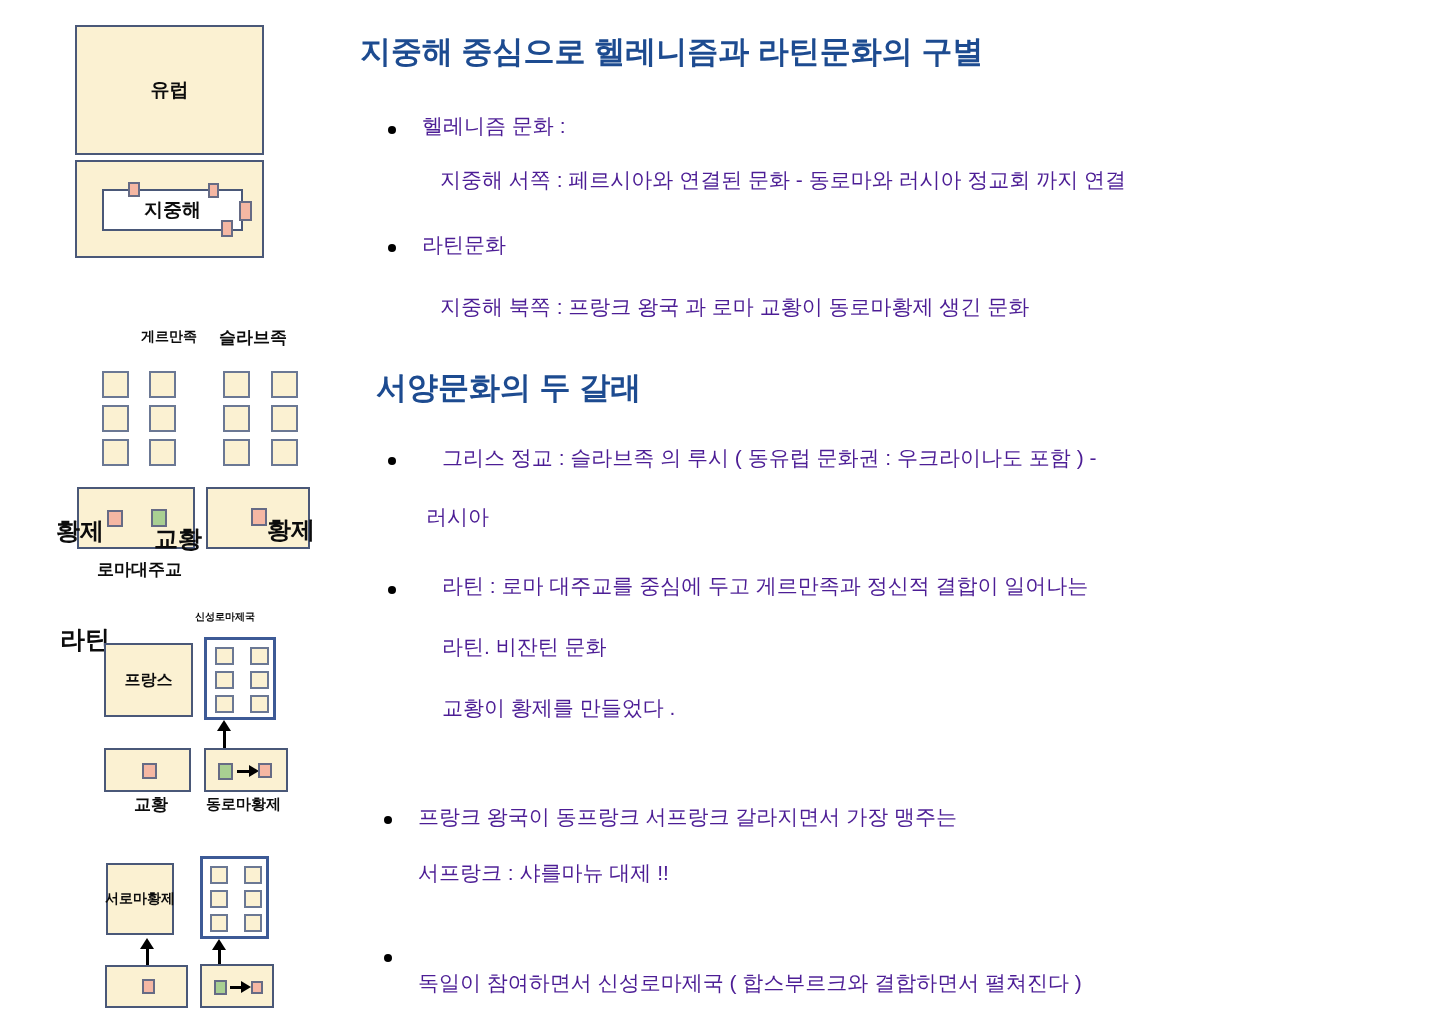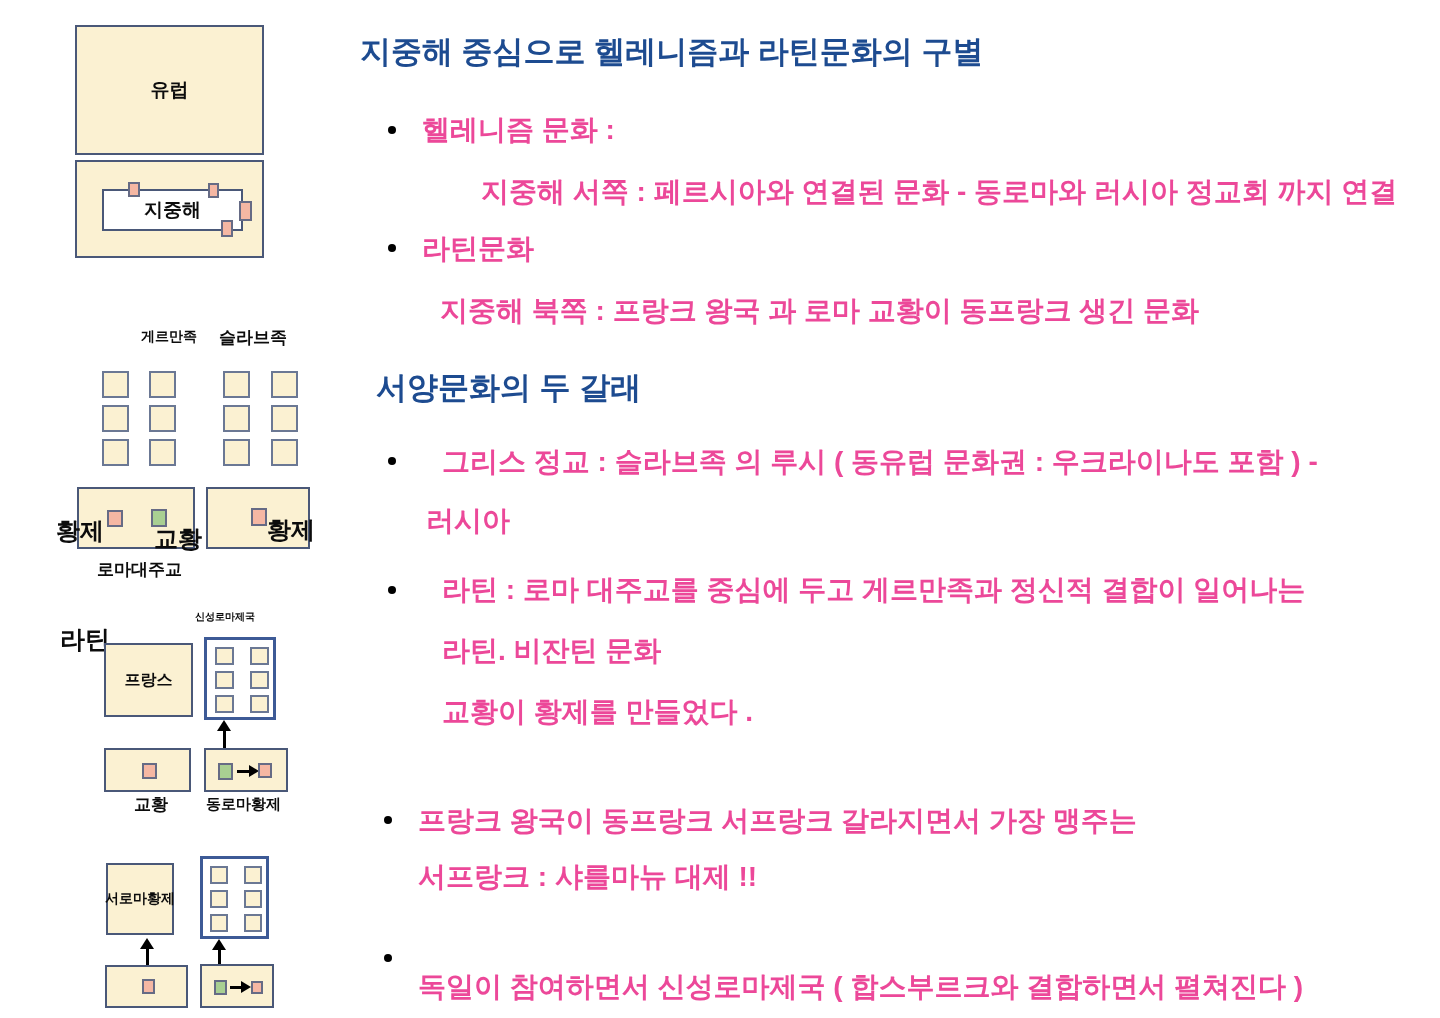--- a/index.html
+++ b/index.html
@@ -31,22 +31,22 @@
   .green{background:var(--green-fill);}
   .lbl{
     position:absolute;font-weight:700;color:#0c0c0c;white-space:nowrap;line-height:1;
   }
   .boxlbl{font-weight:700;color:#0c0c0c;white-space:nowrap;}
   .heading{
     position:absolute;font-weight:700;color:var(--heading-blue);
     font-size:31px;line-height:1.15;white-space:nowrap;
   }
   .note{
-    position:absolute;font-weight:700;color:#ec4899;
-    font-size:28px;line-height:1.15;white-space:nowrap;
+    position:absolute;font-weight:400;color:#4c1d95;
+    font-size:21px;line-height:1.15;white-space:nowrap;
   }
   .dot{position:absolute;width:8px;height:8px;border-radius:50%;background:#000;}
   .vline{position:absolute;width:3px;background:#000;}
   .hline{position:absolute;height:3px;background:#000;}
   .tri-up{
     position:absolute;width:0;height:0;
     border-left:7px solid transparent;border-right:7px solid transparent;
     border-bottom:11px solid #000;
   }
   .tri-right{
@@ -170,26 +170,26 @@
   <div class="sq pink" style="left:251px;top:981px;width:12px;height:13px;"></div>
 </div>
 
 <div>
 
   <div class="heading" style="left:360px;top:34px;">지중해 중심으로 헬레니즘과 라틴문화의 구별</div>
 
   <div class="dot" style="left:388px;top:126px;"></div>
   <div class="note" style="left:422px;top:114px;">헬레니즘 문화 :</div>
 
-  <div class="note" style="left:440px;top:176px;margin-left:41px;">지중해 서쪽 : 페르시아와 연결된 문화 - 동로마와 러시아 정교회 까지 연결</div>
+  <div class="note" style="left:440px;top:168px;">지중해 서쪽 : 페르시아와 연결된 문화 - 동로마와 러시아 정교회 까지 연결</div>
 
   <div class="dot" style="left:388px;top:244px;"></div>
   <div class="note" style="left:422px;top:233px;">라틴문화</div>
 
-  <div class="note" style="left:440px;top:295px;">지중해 북쪽 : 프랑크 왕국 과 로마 교황이 동프랑크 생긴 문화</div>
+  <div class="note" style="left:440px;top:295px;">지중해 북쪽 : 프랑크 왕국 과 로마 교황이 동로마황제 생긴 문화</div>
 
   <div class="heading" style="left:376px;top:370px;">서양문화의 두 갈래</div>
 
   <div class="dot" style="left:388px;top:457px;"></div>
   <div class="note" style="left:442px;top:446px;">그리스 정교 : 슬라브족 의 루시 ( 동유럽 문화권 : 우크라이나도 포함 ) -</div>
   <div class="note" style="left:426px;top:505px;">러시아</div>
 
   <div class="dot" style="left:388px;top:586px;"></div>
   <div class="note" style="left:442px;top:574px;">라틴 :  로마 대주교를 중심에 두고 게르만족과 정신적 결합이 일어나는</div>
   <div class="note" style="left:442px;top:635px;">라틴. 비잔틴 문화</div>

